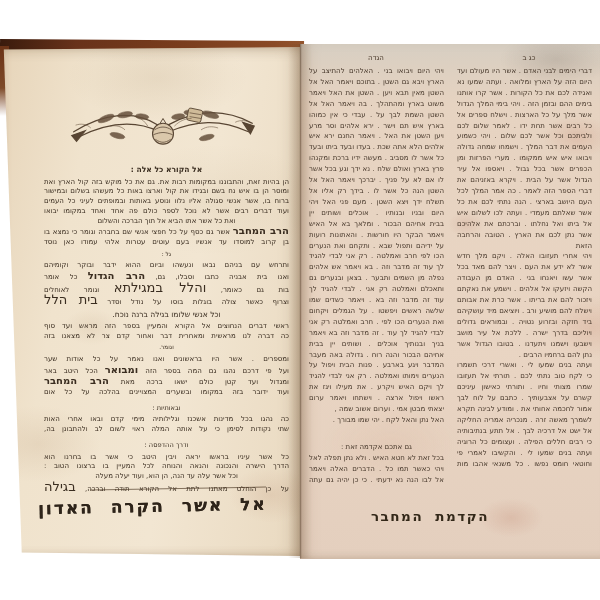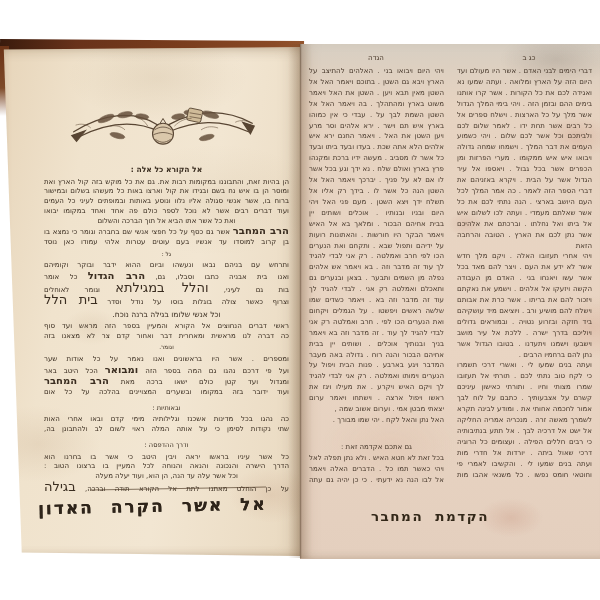--- a/index.html
+++ b/index.html
@@ -131,21 +131,21 @@
         <div class="ln j"><span>הן בהיות זאת, והתבוננו במקומות רבות את. גם את כל מוקש בזה קול הארץ ואת</span></div>
         <div class="ln j"><span>ומוסר הן בו איש נח בשם ובגידו את קול וארצו באות כל מעשהו בשלום ובמישור</span></div>
         <div class="ln j"><span>ברוח בו, אשר אנשי סגולה אליו נלוו ונוסע באותות ובמופתים לעיני כל העמים</span></div>
         <div class="ln j"><span>ועוד דברים רבים אשר לא נוכל לספר כולם פה אחד ואחד במקומו יבואו</span></div>
         <div class="ln jc"><span>ואת כל אשר אתו הביא אל תוך הברכה והשלום</span></div>
         <div class="ln j"><span class="b">הרב המחבר</span><span> אשר גם כסף על כל חפצי אנשי שם בחברה וגומר כי נמצא בו</span></div>
         <div class="ln j"><span>בן קרוב למוסדו עד אנשיו בעם עוטים עטרות אלהי עמודו כאן נוסד</span></div>
         <div class="ln t"><span>גל :</span></div>
         <div class="ln j"><span>ותרחש עם בניהם נבאו ונעשהו וביום ההוא ידבר ובוקר וקומיהם</span></div>
         <div class="ln j"><span>ואנו בית אבניה כתבו וסבלו, גם, </span><span class="b">הרב הגדול</span><span> כל אומר</span></div>
-        <div class="ln j"><span>בות גם לעיני, </span><span class="B">והלל במגילתא</span><span> וגומר לאוחלים</span></div>
+        <div class="ln j"><span>בות גם כאומר, </span><span class="B">והלל במגילתא</span><span> וגומר לאוחלים</span></div>
         <div class="ln j"><span>וצרוף כאשר צולה בוגלות בוסו על נודל וסדר </span><span class="B">בית הלל</span></div>
         <div class="ln cb"><span>וכל אנשי שלומו בגילה ברנה נוכח.</span></div>
         <div class="ln j"><span>ראשי דברים הנחוצים אל הקורא והמעיין בספר הזה מראש ועד סוף</span></div>
         <div class="ln j"><span>כה דברה לנו מראשית ומאחרית דבר ואחור קדם צר לא מצאנו בזה</span></div>
         <div class="ln t"><span>וגומר.</span></div>
         <div class="ln j"><span>ומספרים . אשר היו בראשונים ואנו נאמר על כל אודות שער</span></div>
         <div class="ln j"><span>ועל פי דרכם נהגו גם המה בספר הזה </span><span class="b">ומבואר</span><span> הכל היטב באר</span></div>
         <div class="ln j"><span>ומגדול ועד קטן כולם ישאו ברכה מאת </span><span class="b">הרב המחבר</span></div>
         <div class="ln j"><span>ועוד ידובר בזה במקומו ובשערים המצויינים בהלכה על כל אום</span></div>
         <div class="ln hc"><span>ובאותיות :</span></div>
@@ -195,21 +195,20 @@
           <div class="ln j"><span>וישבעו וישמנו ויתעדנו . בטובו הגדול אשר</span></div>
           <div class="ln p"><span>נתן להם ברחמיו הרבים .</span></div>
           <div class="ln j"><span>ועתה בנים שמעו לי . ואשרי דרכי תשמרו</span></div>
           <div class="ln j"><span>כי לקח טוב נתתי לכם . תורתי אל תעזובו</span></div>
           <div class="ln j"><span>שמרו מצותי וחיו . ותורתי כאישון עיניכם</span></div>
           <div class="ln j"><span>קשרם על אצבעותיך . כתבם על לוח לבך</span></div>
           <div class="ln j"><span>אמור לחכמה אחותי את . ומודע לבינה תקרא</span></div>
           <div class="ln j"><span>לשמרך מאשה זרה . מנכריה אמריה החליקה</span></div>
           <div class="ln j"><span>אל ישט אל דרכיה לבך . אל תתע בנתיבותיה</span></div>
           <div class="ln j"><span>כי רבים חללים הפילה . ועצומים כל הרוגיה</span></div>
-          <div class="ln j"><span>דרכי שאול ביתה . יורדות אל חדרי מות</span></div>
           <div class="ln j"><span>ועתה בנים שמעו לי . והקשיבו לאמרי פי</span></div>
           <div class="ln j"><span>וחוטאי חומס נפשו . כל משנאי אהבו מות</span></div>
         </div>
       <div class="col">
           <div class="ln j"><span>ויהי היום ויבואו בני . האלהים להתיצב על</span></div>
           <div class="ln j"><span>הארץ ויבא גם השטן . בתוכם ויאמר האל אל</span></div>
           <div class="ln j"><span>השטן מאין תבא ויען . השטן את האל ויאמר</span></div>
           <div class="ln j"><span>משוט בארץ ומהתהלך . בה ויאמר האל אל</span></div>
           <div class="ln j"><span>השטן השמת לבך על . עבדי כי אין כמוהו</span></div>
           <div class="ln j"><span>בארץ איש תם וישר . ירא אלהים וסר מרע</span></div>

